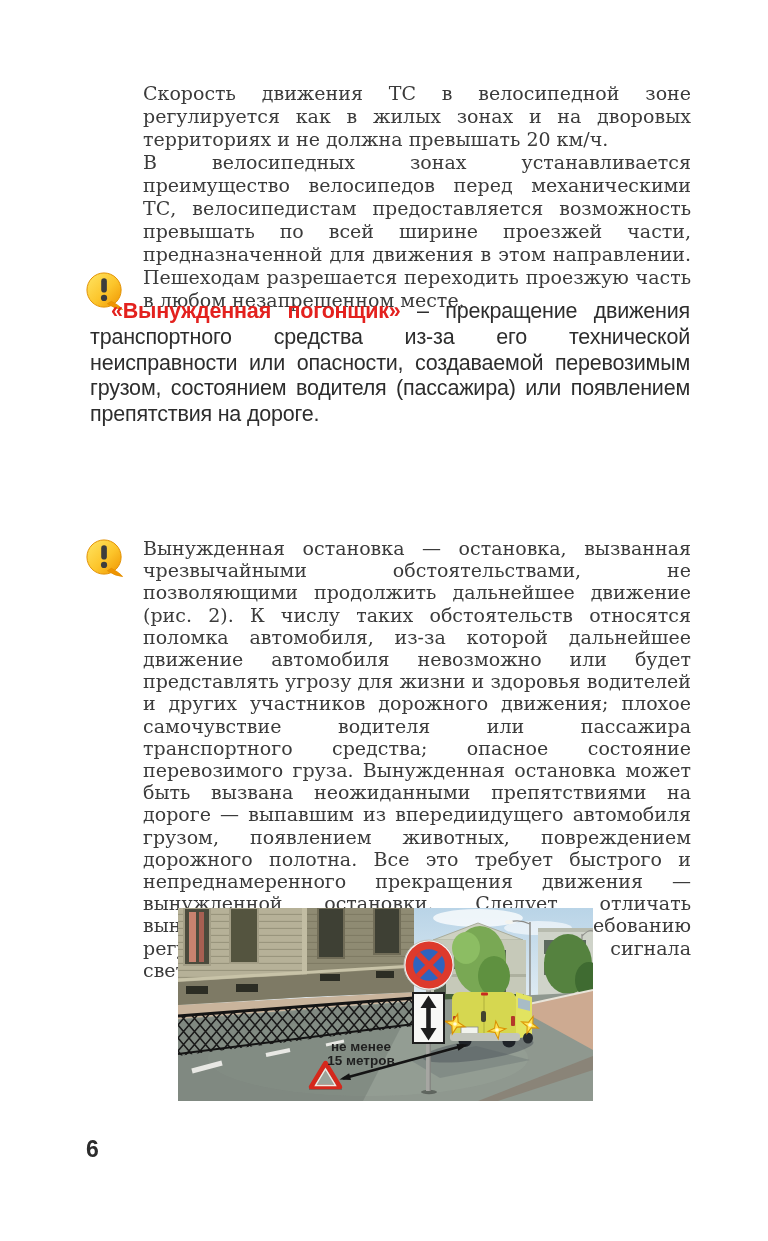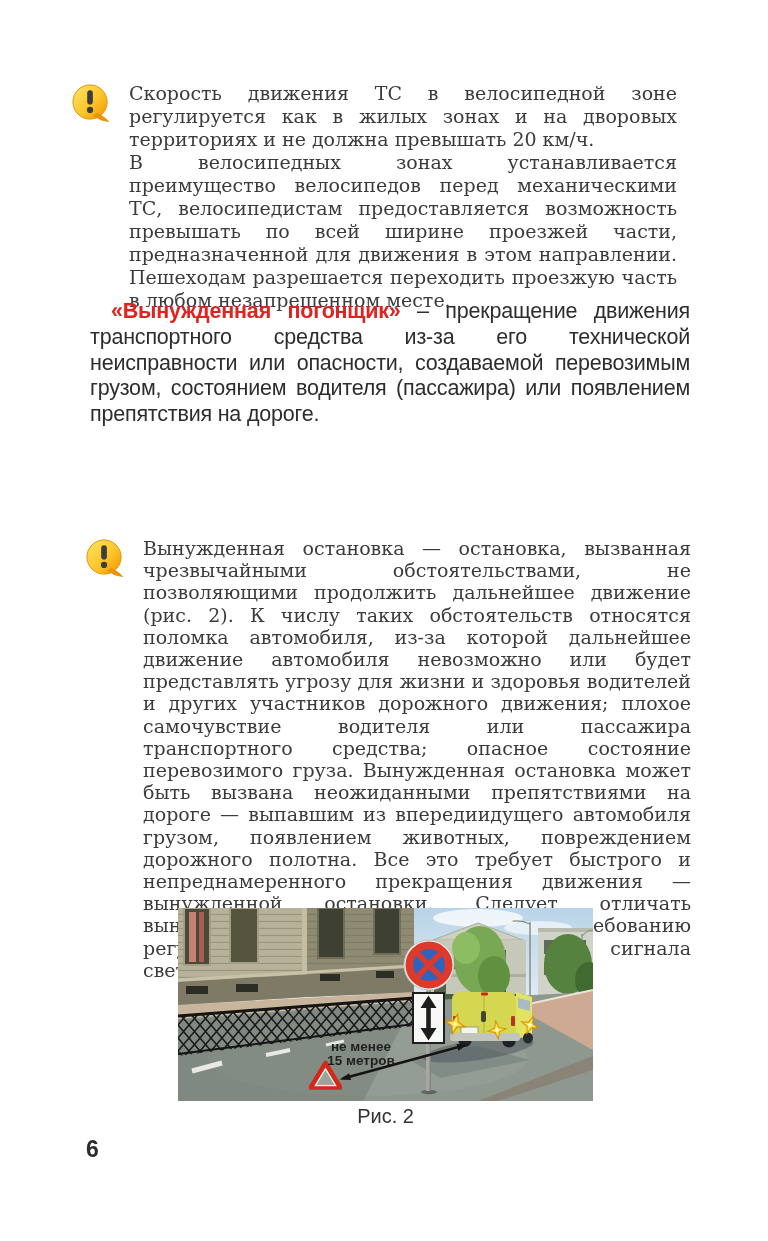--- a/index.html
+++ b/index.html
@@ -6,21 +6,21 @@
   body{width:768px;height:1241px;position:relative;overflow:hidden;
        font-family:"Liberation Sans",sans-serif;}
   .page{position:absolute;inset:0;background:#ffffff;}
 
   
   .note{position:absolute;display:flex;align-items:flex-start;gap:17px;}
   .note-icon{flex:0 0 41px;height:41px;margin-top:1px;}
   .note-text p{margin:0;font-family:"DejaVu Serif","Liberation Serif",serif;
       font-size:19px;line-height:23px;color:#3b3b3b;
       text-align:justify;text-align-last:left;}
-  .note1{top:82px;left:71px;width:606px;}
+  .note1{top:82px;left:85px;width:606px;align-items:flex-end;}
   .note2{top:537px;left:85px;width:606px;}
   .note2 .note-text p{line-height:22.2px;}
 
   
   .defs{position:absolute;top:299px;left:90px;width:600px;}
   .defs p{margin:0;font-size:21.5px;line-height:25.8px;color:#2d2d2d;
       text-align:justify;text-align-last:left;text-indent:21px;letter-spacing:-0.2px;}
   .term{color:#e3211e;font-weight:bold;}
 
   
@@ -242,16 +242,15 @@
       <g>
         <line x1="165" y1="170.5" x2="286" y2="137.5" stroke="#141414" stroke-width="2.8"></line>
         <polygon points="161.5,171.5 173,172 171.2,165.2" fill="#141414"></polygon>
         <polygon points="290,136.5 280.3,142.8 278.5,136.0" fill="#141414"></polygon>
       </g>
       <text class="fig-label" x="183" y="143" text-anchor="middle">не менее</text>
       <text class="fig-label" x="183" y="157" text-anchor="middle">15 метров</text>
     </svg>
   </div>
 
-  <div class="caption">Рис. 2</div>
 
   <div class="pagenum">6</div>
 </div>
 
 </body></html>

